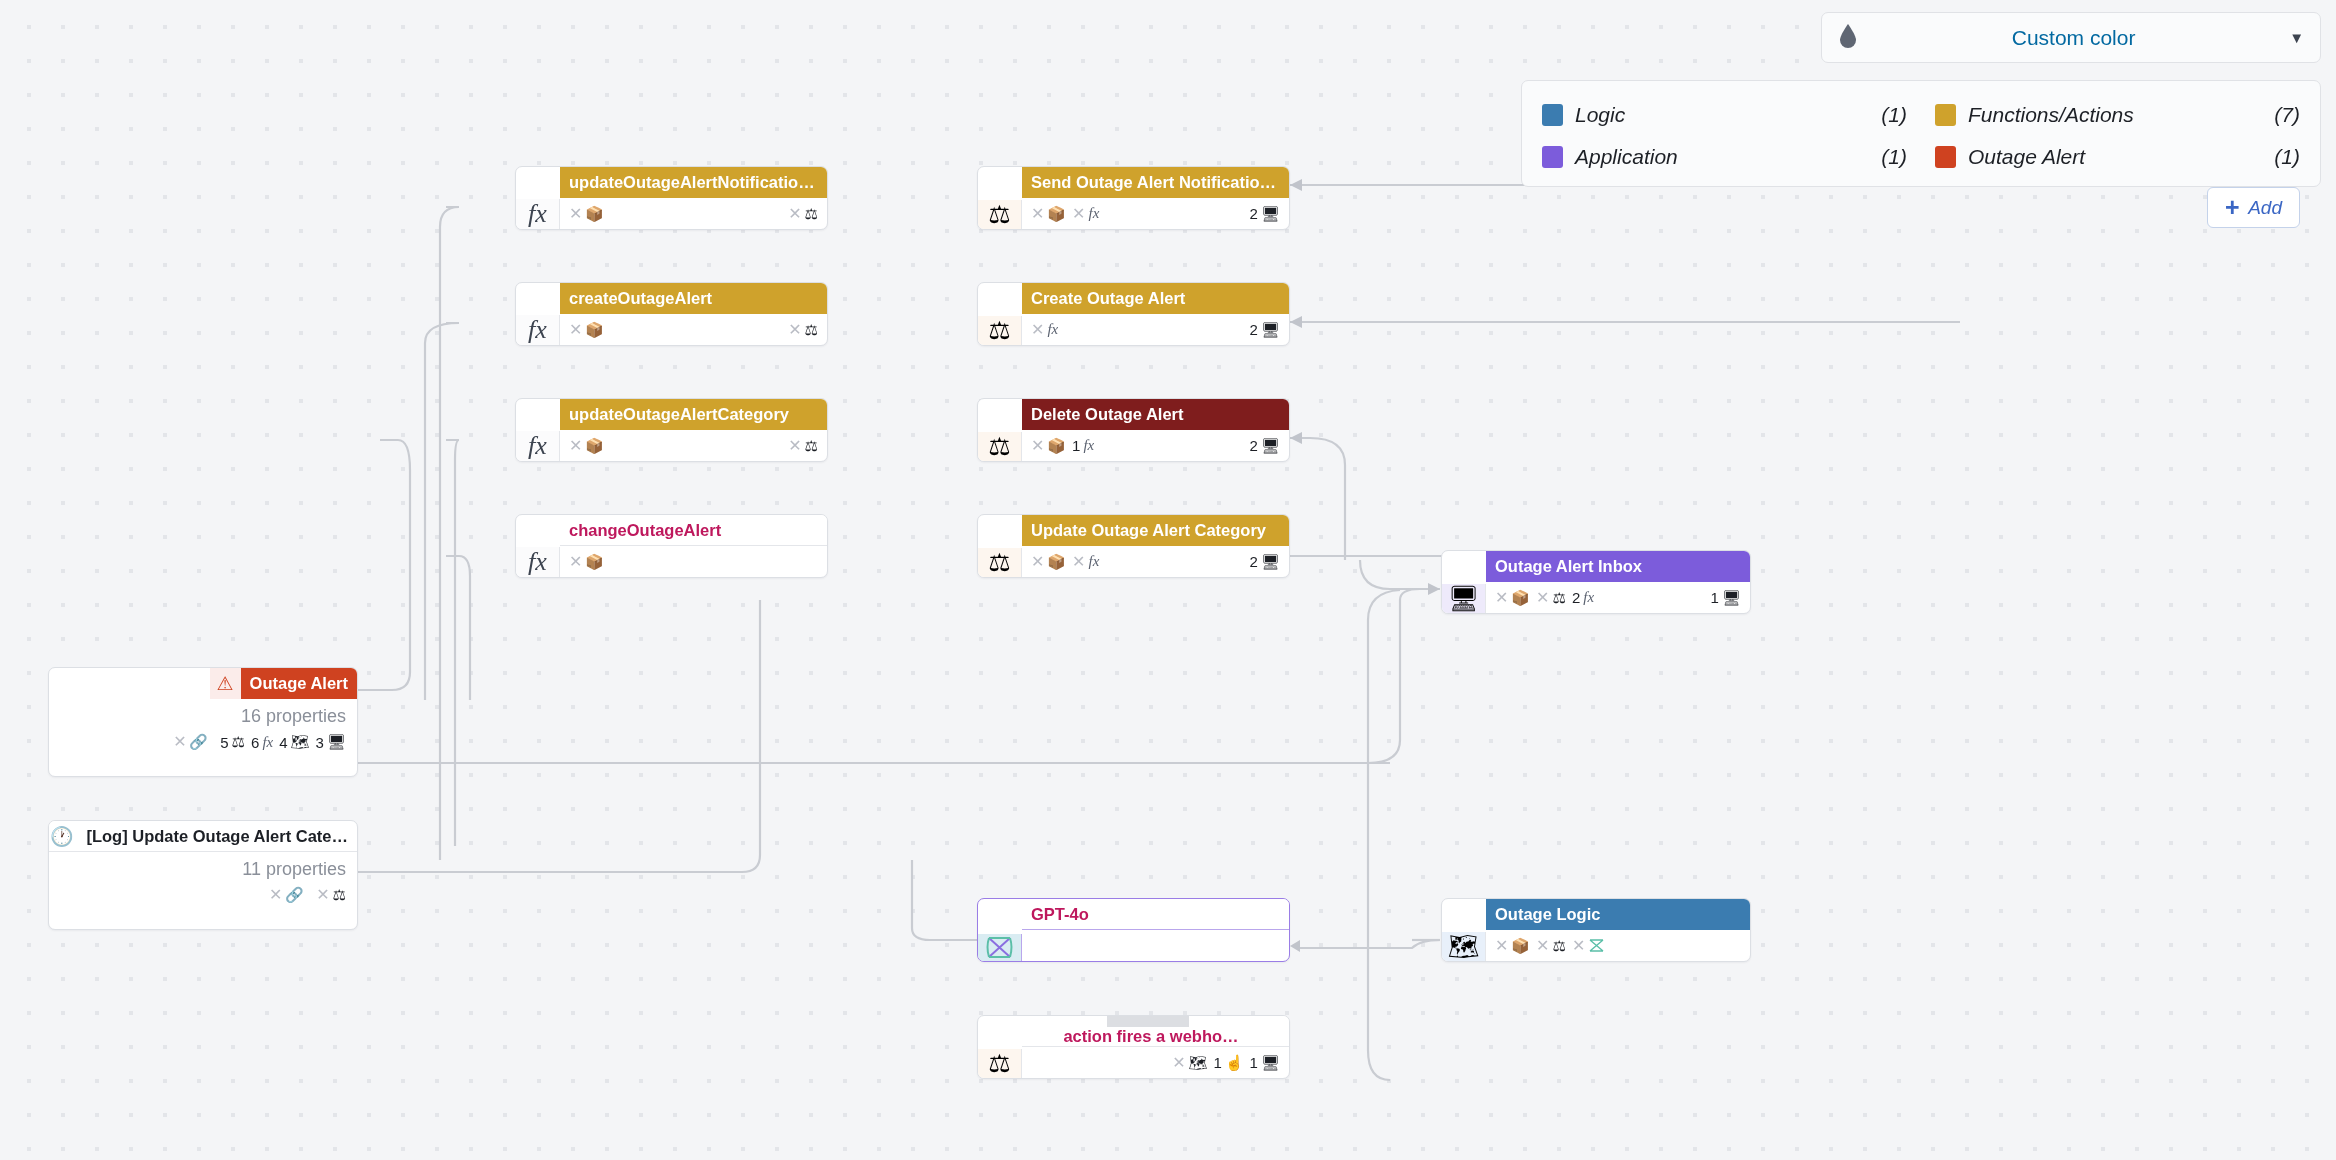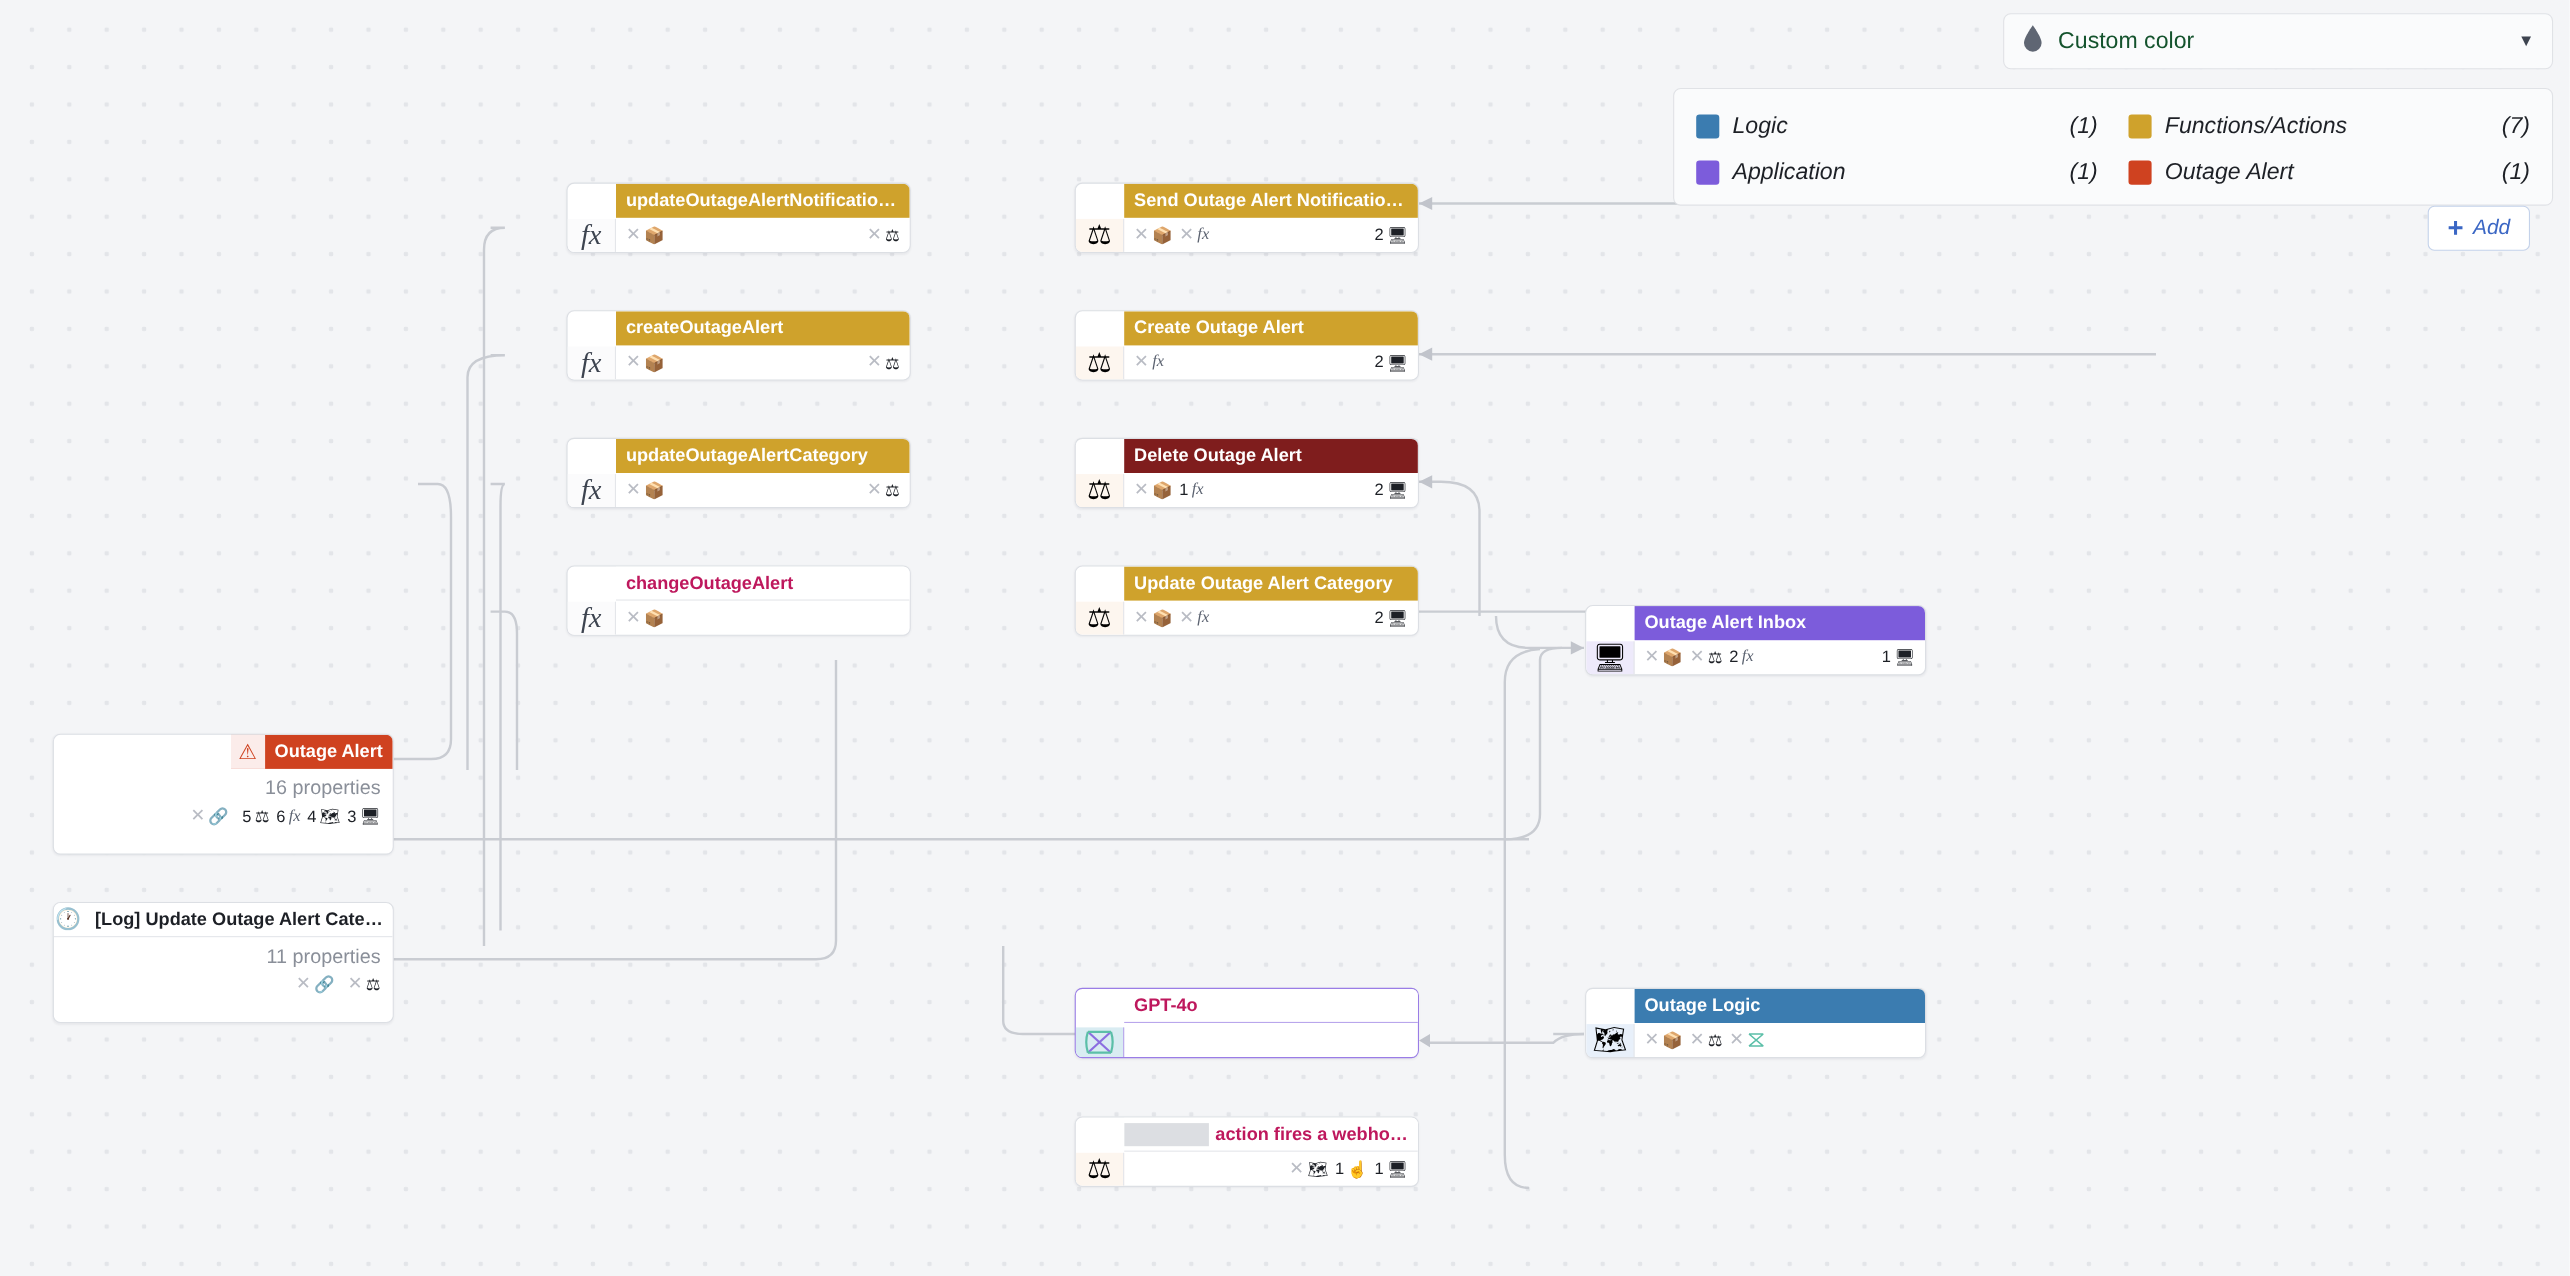--- a/index.html
+++ b/index.html
@@ -74,21 +74,21 @@
   .ent-head.plain .badge { background: #fff; }
   .ent-props { padding: 7px 11px 2px; font-size: 18px; color: #8a8f99; }
   .ent-foot { display: flex; align-items: center; padding: 4px 11px 9px; gap: 6px; }
 
   
   .color-select {
     position: absolute; left: 1821px; top: 12px; width: 500px; height: 51px;
     display: flex; align-items: center; gap: 13px; padding: 0 16px;
     background: #fafbfc; border: 1px solid #e0e2e6; border-radius: 7px; z-index: 20;
   }
-  .color-select .lbl { font-size: 21px; color: #14532d; flex: 1 1 auto; }
+  .color-select .lbl { font-size: 21px; color: #0369a1; flex: 1 1 auto; text-align: center; }
   .legend {
     position: absolute; left: 1521px; top: 80px; width: 800px; height: 107px;
     background: #fafbfc; border: 1px solid #e0e2e6; border-radius: 7px;
     padding: 14px 20px 0; z-index: 20; font-style: italic;
   }
   .legend-grid { display: grid; grid-template-columns: 1fr 1fr; column-gap: 28px; row-gap: 3px; }
   .legend-item { display: flex; align-items: center; gap: 12px; height: 39px; }
   .sw { width: 21px; height: 22px; border-radius: 3px; flex: 0 0 21px; }
   .legend-item .name { font-size: 21px; color: #1d2026; flex: 1 1 auto; }
   .legend-item .cnt { font-size: 21px; color: #1d2026; }
@@ -336,21 +336,21 @@
     </div>
     <div class="node-body">
       <div class="node-head plain" style="border-bottom:1px solid #b9a6ec;">GPT-4o</div>
       <div class="node-foot"></div>
     </div>
   </div>
 
   <div class="node" style="left:977px; top:1015px; width:313px; height:64px;">
     <div class="node-ico" style="background:#fdf6ef; font-size:25px;">⚖</div>
     <div class="node-body">
-      <div class="node-head plain" style="gap:0; padding-left:0; overflow:hidden;">
+      <div class="node-head plain" style="gap:0; padding-left:0; overflow:hidden;flex-direction:column;">
         <span style="display:inline-block; width:82px; height:21px; background:#dcdee2; margin-right:6px;"></span>
         <span style="white-space:nowrap;">action fires a webho…</span>
       </div>
       <div class="node-foot">
         <span class="spacer"></span>
         <span class="chip"><span class="x">✕</span>🗺</span>
         <span class="chip"><span class="n">1</span>☝</span>
         <span class="chip"><span class="n">1</span>🖥</span>
       </div>
     </div>

